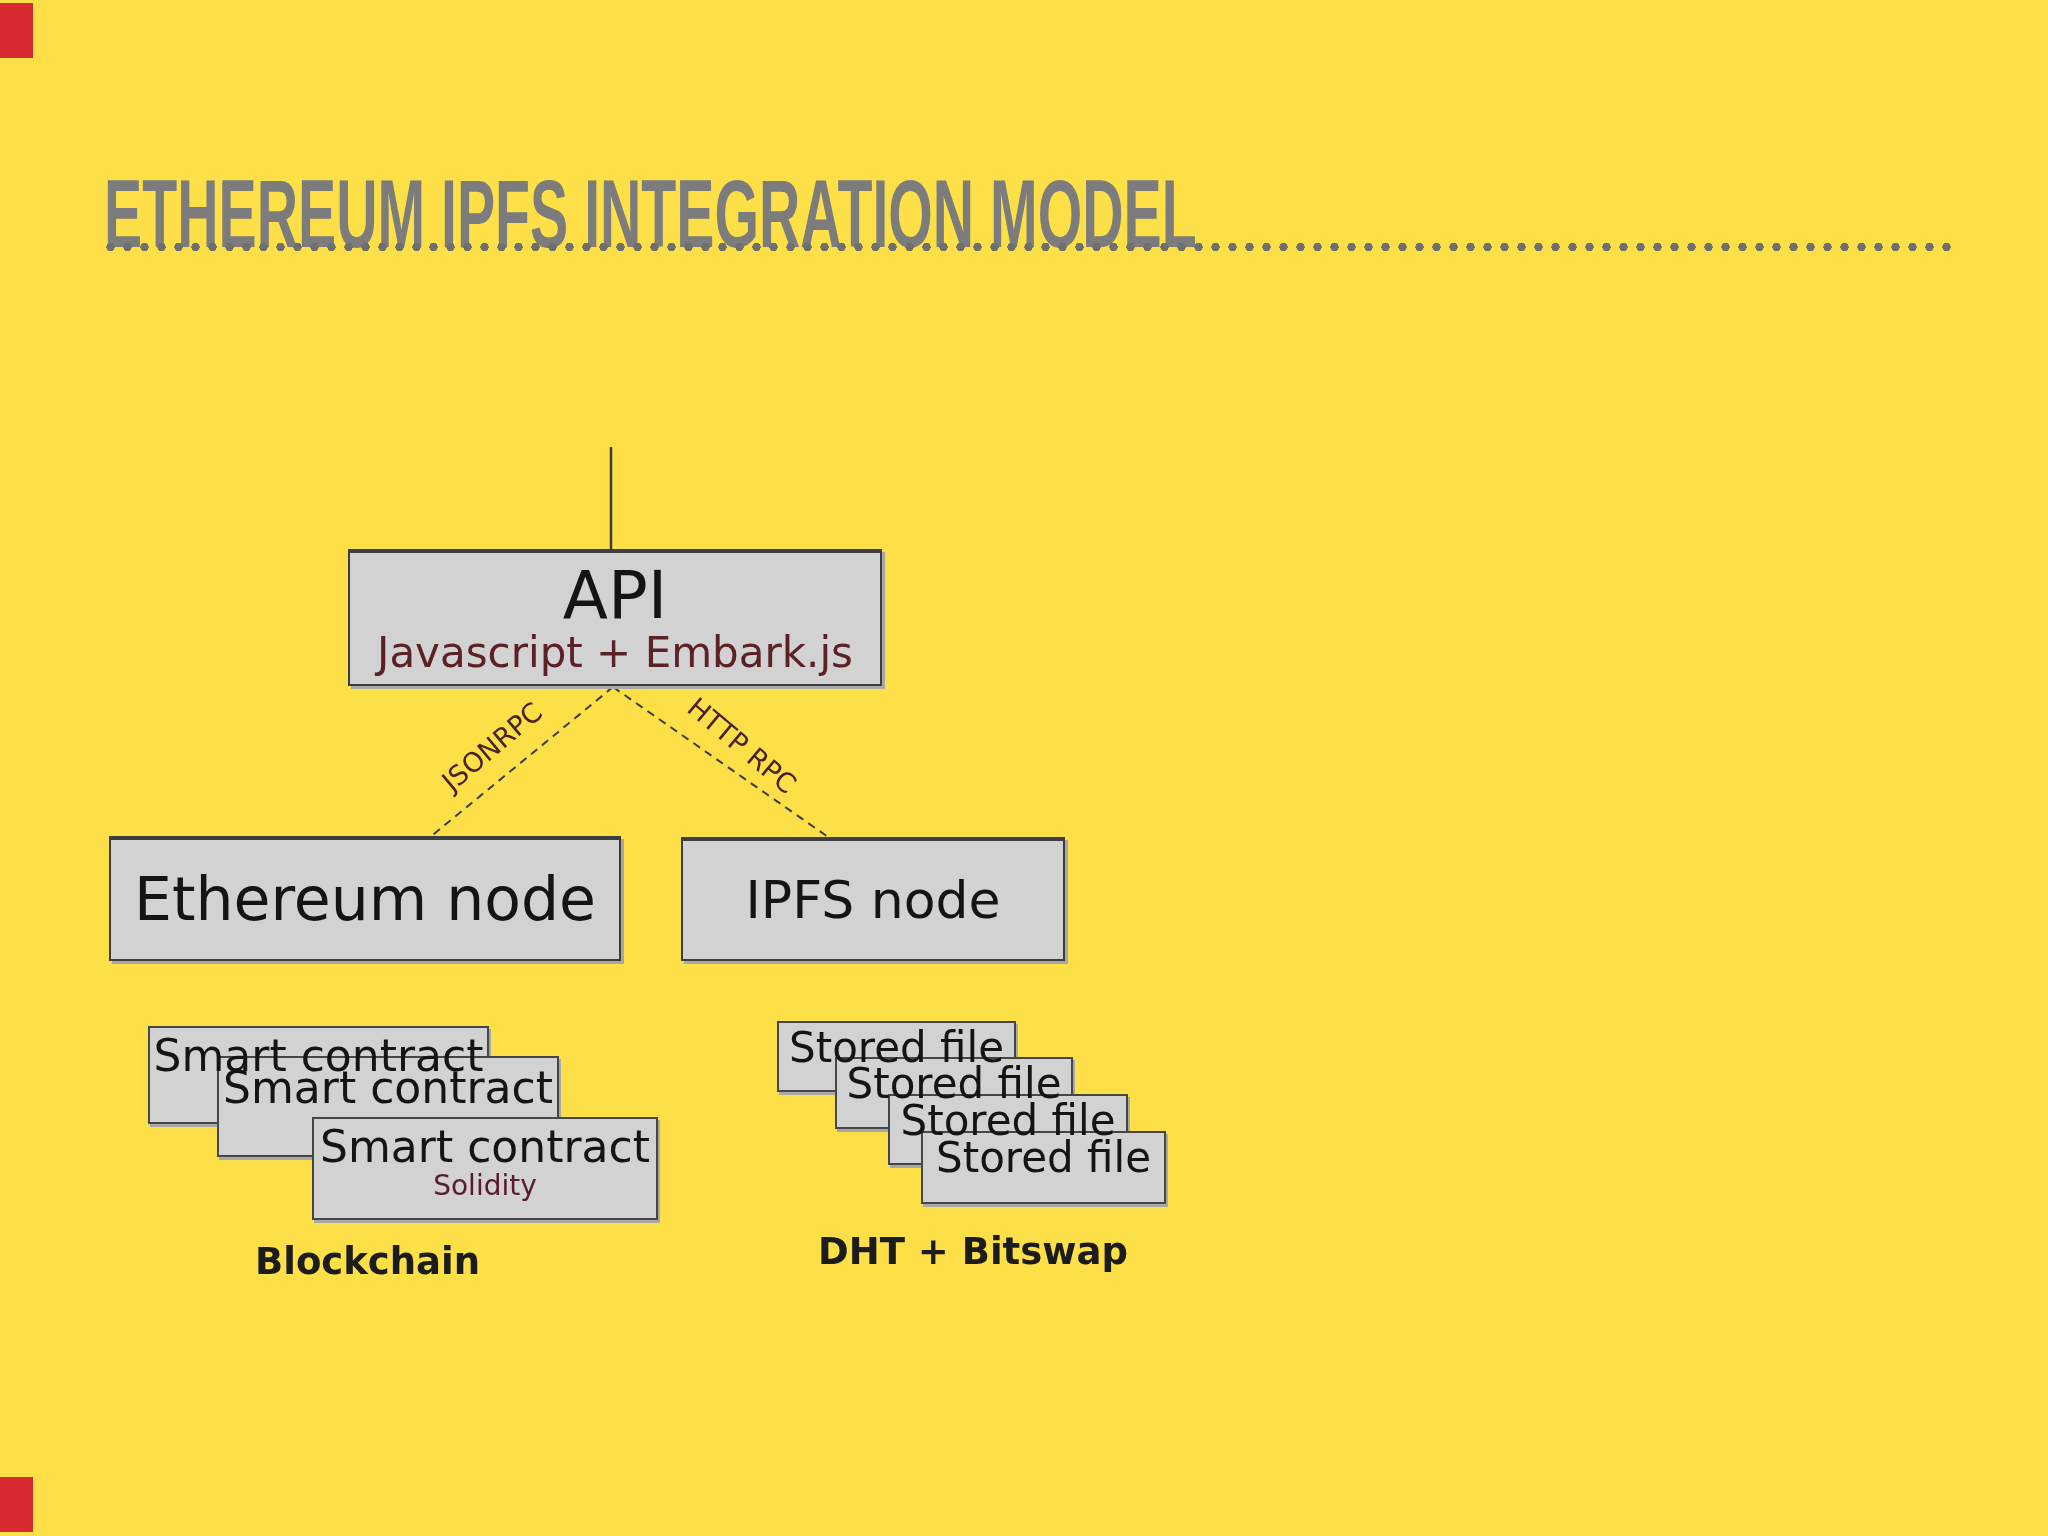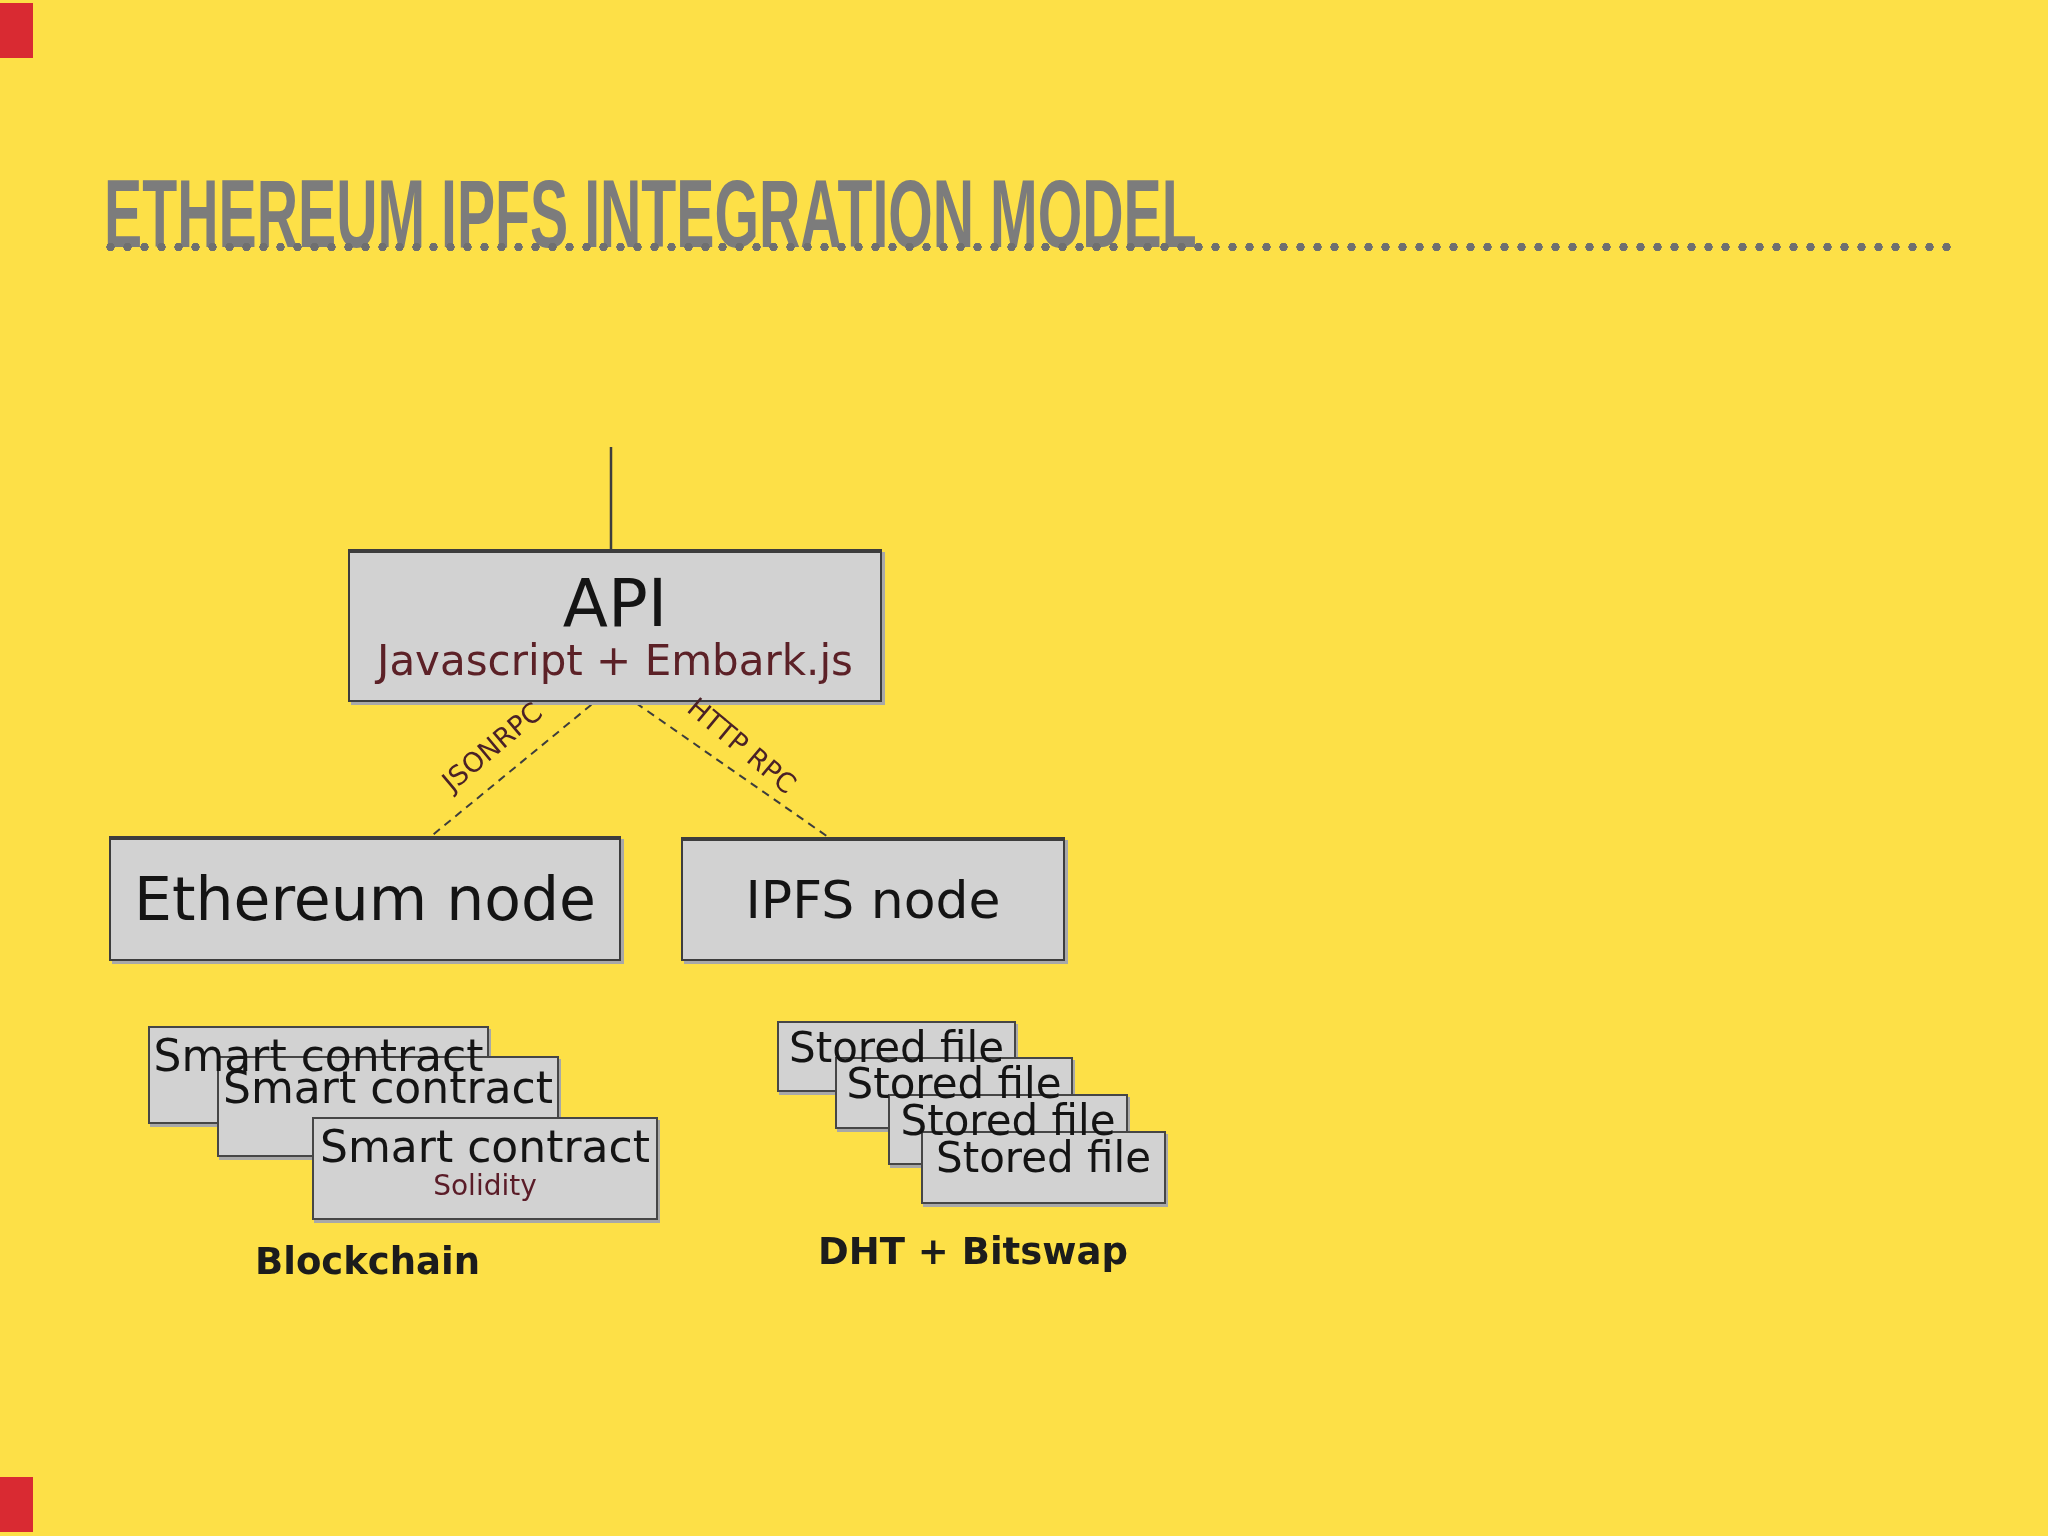--- a/index.html
+++ b/index.html
@@ -36,21 +36,21 @@
     display: flex; flex-direction: column; align-items: center; justify-content: center;
     text-align: center; color: #141414;
   }
   .nodebox .node-title { line-height: 1.05; }
   .nodebox .node-subtitle { color: #5c2127; line-height: 1.1; }
 
   .box-ui   { left: 313px; top: 316px; width: 600px; height: 131px; }
   .box-ui .node-title { font-size: 64px; }
   .box-ui .node-subtitle { font-size: 34px; margin-top: 2px; }
 
-  .box-api  { left: 348px; top: 549px; width: 534px; height: 153px; }
+  .box-api  { left: 348px; top: 549px; width: 534px; height: 137px; }
   .box-api .node-title { font-size: 66px; }
   .box-api .node-subtitle { font-size: 42px; margin-top: 0px; }
 
   .box-eth  { left: 109px; top: 836px; width: 512px; height: 125px; }
   .box-eth .node-title { font-size: 60px; }
 
   .box-ipfs { left: 681px; top: 837px; width: 384px; height: 124px; }
   .box-ipfs .node-title { font-size: 52px; }
 
   .edge-label {

